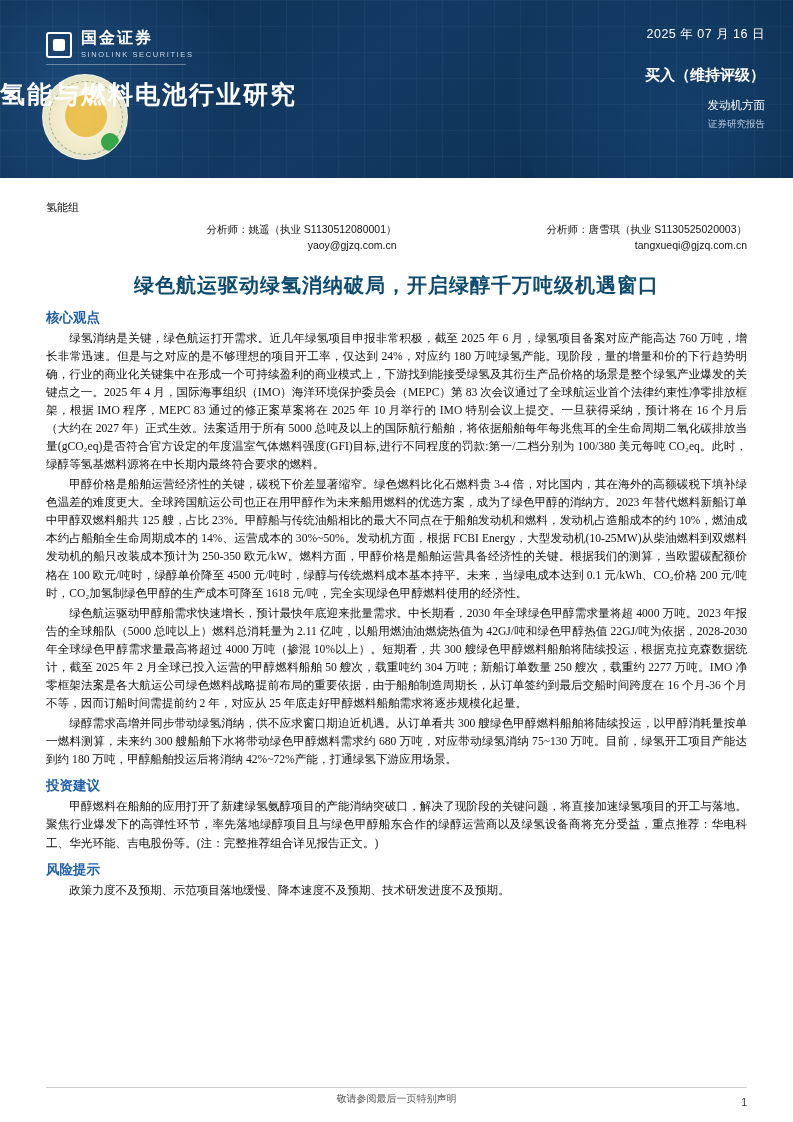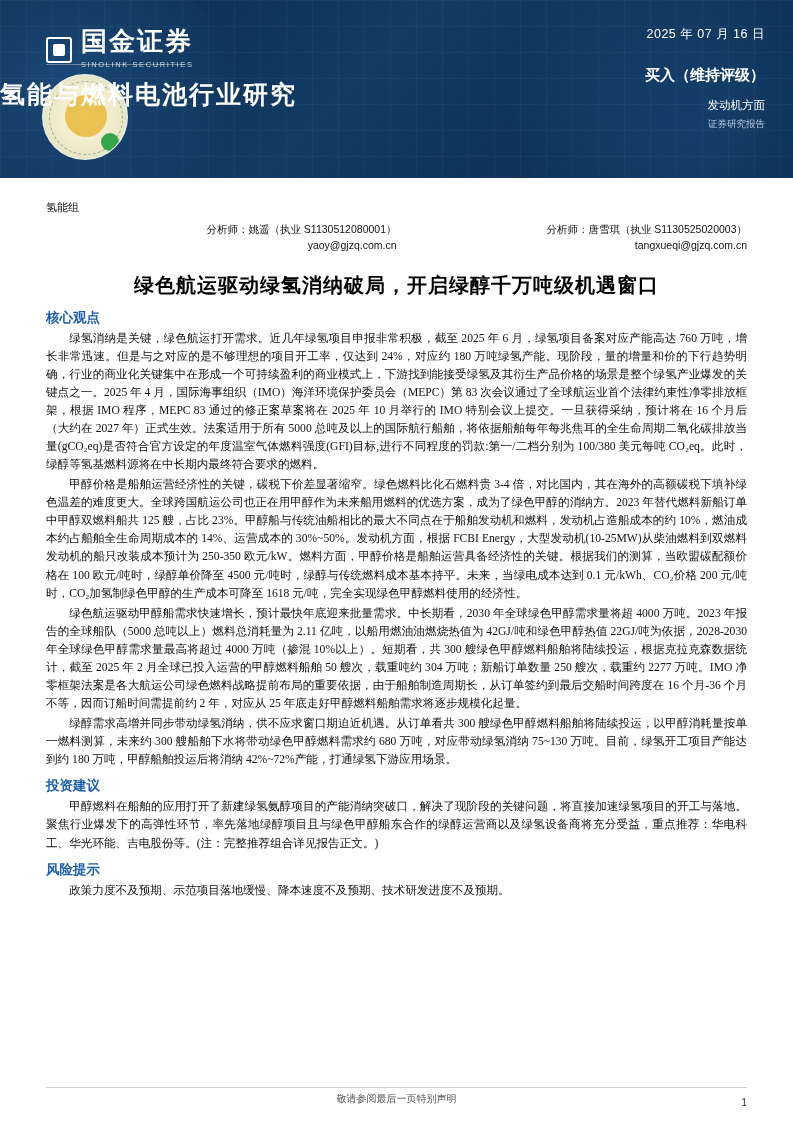--- a/index.html
+++ b/index.html
@@ -60,22 +60,22 @@
   .logo-mark::before {
     content: "";
     position: absolute;
     left: 5px; top: 5px;
     width: 12px; height: 12px;
     background: #ffffff;
     border-radius: 2px;
   }
   .logo-text-cn {
     color: #ffffff;
-    font-family: Liberation Mono, monospace;
-    font-size: 26px;
+    font-family: Liberation Serif, serif;
+    font-size: 16px;
     font-weight: bold;
     letter-spacing: 2px;
     line-height: 1;
   }
   .logo-text-en {
     color: #c9d8e8;
     font-family: "Liberation Sans", sans-serif;
     font-size: 7.5px;
     letter-spacing: 1.6px;
     margin-top: 4px;
@@ -180,21 +180,21 @@
     font-size: 10.5px;
     line-height: 1.55;
     color: #111;
     text-align: right;
   }
   .analyst-col { width: 50%; }
   .analyst-mail { color: #111; }
 
   .doc-title {
     text-align: center;
-    color: #000000;
+    color: #0c4a6e;
     font-family: "Liberation Sans", sans-serif;
     font-size: 20px;
     font-weight: bold;
     letter-spacing: 1px;
     margin: 18px 0 10px 0;
   }
 
   .section-head {
     color: #1f5fa8;
     font-family: "Liberation Sans", sans-serif;

